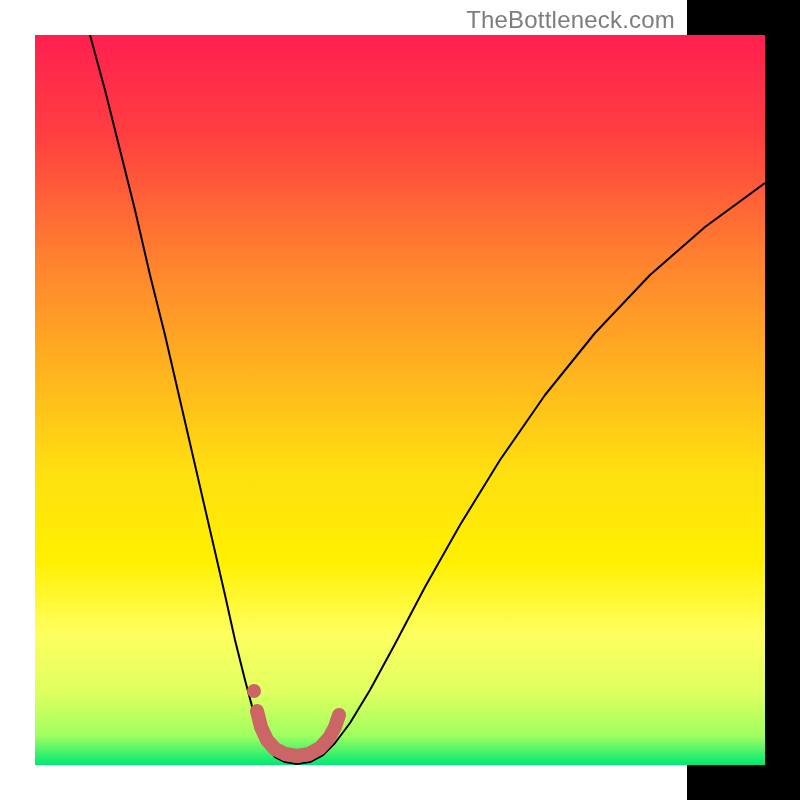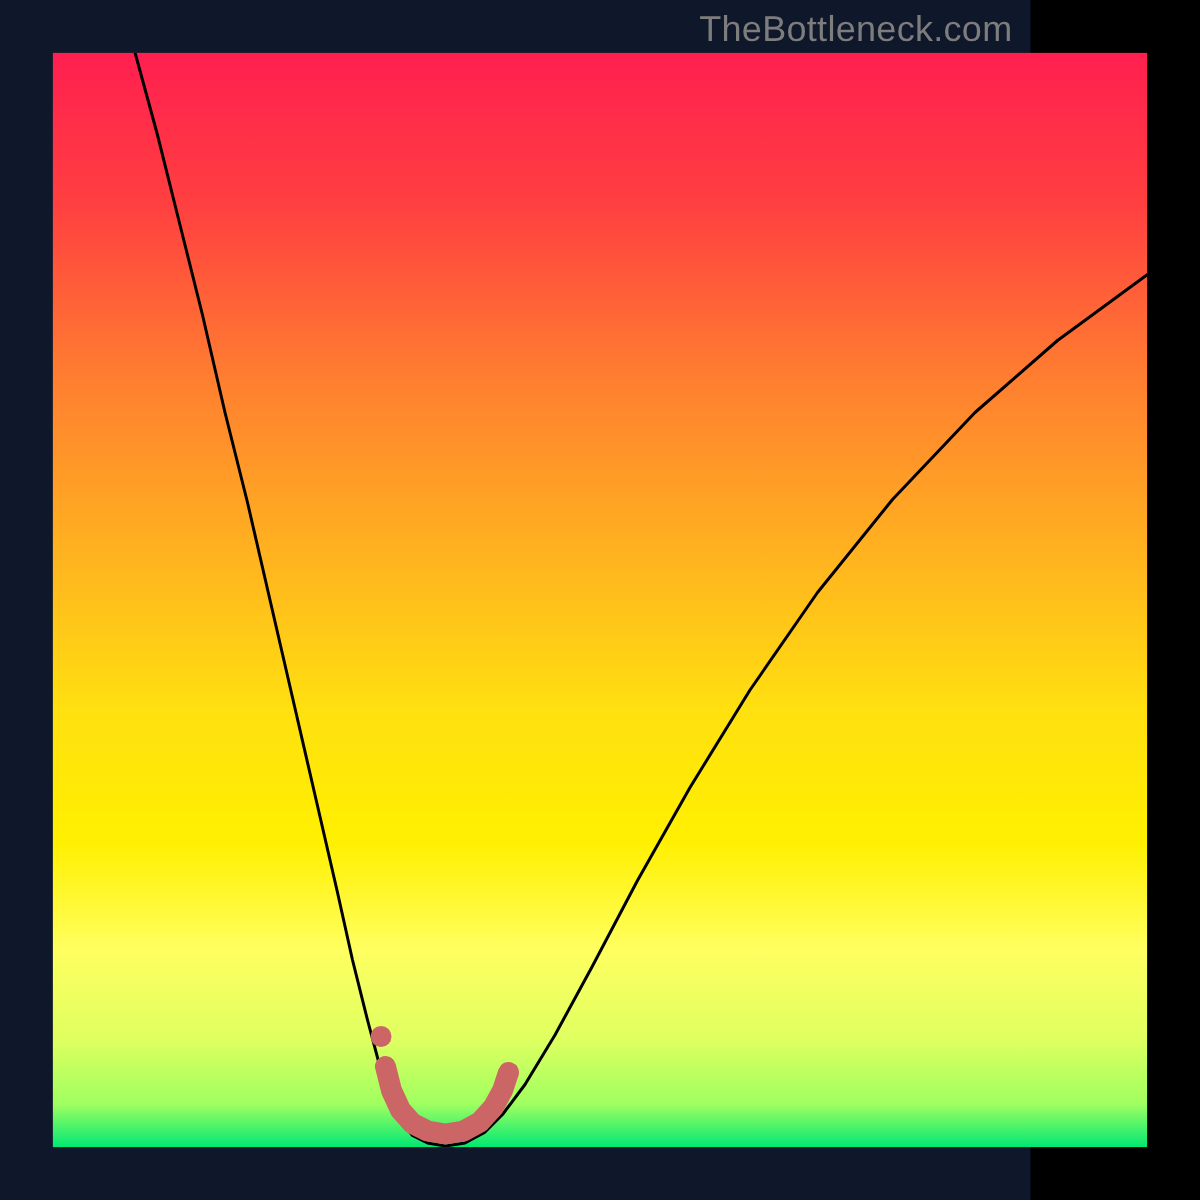--- a/index.html
+++ b/index.html
@@ -10,21 +10,21 @@
     background: #000;
     font-family: Arial, Helvetica, sans-serif;
     overflow: hidden;
   }
   .frame {
     position: absolute;
     top: 0;
     left: 0;
     width: 687px;
     height: 800px;
-    background: #0f172a;
+    background: #ffffff;
   }
   .plot-area {
     position: absolute;
     left: 35px;
     top: 35px;
     width: 730px;
     height: 730px;
     overflow: hidden;
   }
   .watermark {

